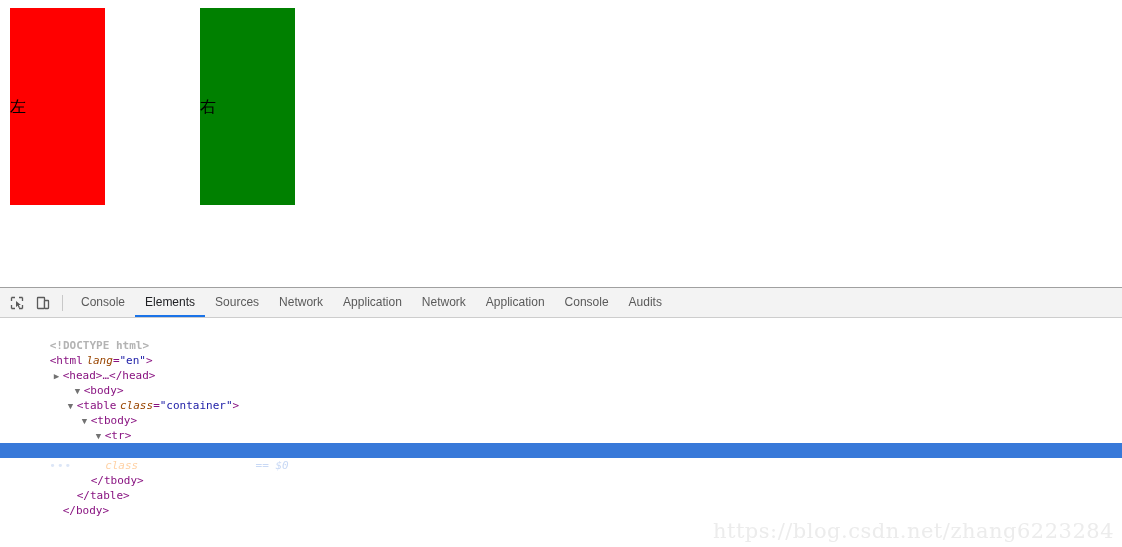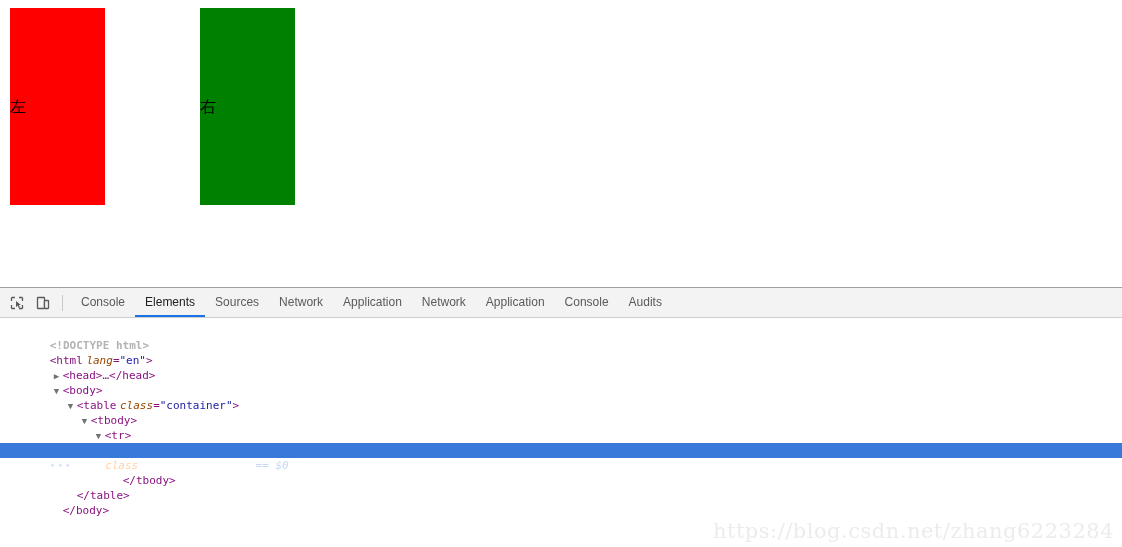--- a/index.html
+++ b/index.html
@@ -217,21 +217,21 @@
     </div>
 
     <div class="dom-row" style="padding-left:10px;">
       <span class="tag">&lt;html</span><span class="textnode"> </span><span class="attr-name">lang</span><span class="punc">=</span><span class="attr-val">"en"</span><span class="tag">&gt;</span>
     </div>
 
     <div class="dom-row" style="padding-left:14px;">
       <span class="tri">▶</span><span class="tag">&lt;head&gt;…&lt;/head&gt;</span>
     </div>
 
-    <div class="dom-row" style="padding-left:14px;">
+    <div class="dom-row" style="padding-left:14px;margin-left:21px;">
       <span class="tri">▼</span><span class="tag">&lt;body</span><span class="tag">&gt;</span>
     </div>
 
     <div class="dom-row" style="padding-left:28px;">
       <span class="tri">▼</span><span class="tag">&lt;table</span><span class="textnode"> </span><span class="attr-name">class</span><span class="punc">=</span><span class="attr-val">"container"</span><span class="tag">&gt;</span>
     </div>
 
     <div class="dom-row" style="padding-left:42px;">
       <span class="tri">▼</span><span class="tag">&lt;tbody</span><span class="tag">&gt;</span>
     </div>
@@ -242,21 +242,21 @@
 
     <div class="dom-row" style="padding-left:79px;">
       <span class="tag">&lt;td</span><span class="textnode"> </span><span class="attr-name">class</span><span class="punc">=</span><span class="attr-val">"left"</span><span class="tag">&gt;</span><span class="textnode"> 左 </span><span class="tag">&lt;/td&gt;</span>
     </div>
 
     <div class="dom-row selected">
       <span class="sel-ellipsis">•••</span><span class="tag">&lt;td</span><span class="textnode"> </span><span class="attr-name">class</span><span class="punc">=</span><span class="attr-val">"right"</span><span class="tag">&gt;</span><span class="textnode"> 右 </span><span class="tag">&lt;/td&gt;</span><span class="dollar-marker"> == $0</span>
     </div>
 
 
-    <div class="dom-row" style="padding-left:51px;margin-left:32px;">
+    <div class="dom-row" style="padding-left:51px;">
       <span class="tag">&lt;/tbody&gt;</span>
     </div>
 
     <div class="dom-row" style="padding-left:37px;">
       <span class="tag">&lt;/table&gt;</span>
     </div>
 
     <div class="dom-row" style="padding-left:23px;">
       <span class="tag">&lt;/body&gt;</span>
     </div>

